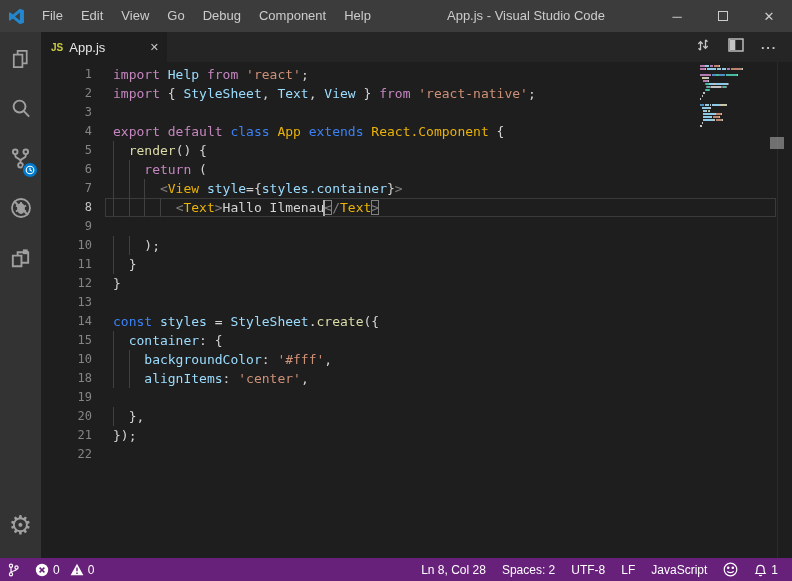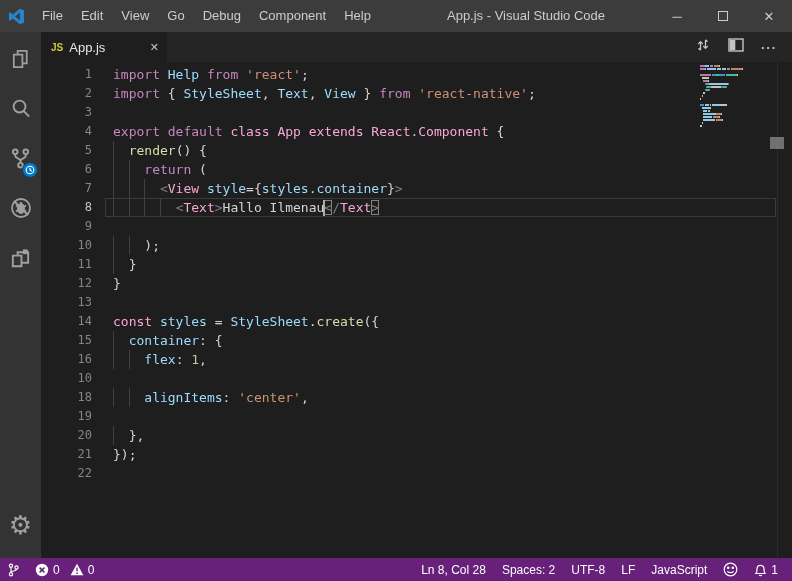--- a/index.html
+++ b/index.html
@@ -53,22 +53,22 @@
   .lines { position:absolute; top:3px; left:0; right:0; }
   .line { position:relative; height:19px; white-space:pre; }
   .lnum { position:absolute; left:0; top:0; width:51px; text-align:right;
           color:#858585; font-size:12px; }
   .lcontent { position:absolute; left:64px; right:16px; top:0; height:19px;
               padding-left:8px; }
   .line.current .lcontent { box-shadow: inset 0 0 0 1px #3A3A3A; }
   .line.current .lnum { color:#C6C6C6; }
   .guide { position:absolute; top:0; bottom:0; width:1px; background:#404040; }
   .c-kw  { color:#C586C0; }
-  .c-kw2 { color:#f9a8d4;margin-top:48px; }
-  .c-type{ color:#f9a8d4; }
+  .c-kw2 { color:#3b82f6;margin-top:48px; }
+  .c-type{ color:#eab308; }
   .c-var { color:#9CDCFE; }
   .c-str { color:#CE9178; }
   .c-num { color:#B5CEA8; }
   .c-fn  { color:#DCDCAA; }
   .c-pun { color:#D4D4D4; }
   .c-tagp{ color:#808080; }
   .c-txt { color:#D4D4D4; }
   .match { outline:1px solid #828282; outline-offset:-1px; }
   .cursor-caret { display:inline-block; width:2px; height:16px; margin:0 -1px;
                   background:#AEAFAD; vertical-align:middle; position:relative; top:-1px; }
@@ -206,22 +206,21 @@
           <div class="line"><span class="lnum">6</span><span class="lcontent"><span class="guide" style="left: 8px;"></span><span class="guide" style="left: 23.68px;"></span>    <span class="c-kw">return</span><span class="c-pun"> (</span></span></div>
           <div class="line"><span class="lnum">7</span><span class="lcontent"><span class="guide" style="left: 8px;"></span><span class="guide" style="left: 23.68px;"></span><span class="guide" style="left: 39.36px;"></span>      <span class="c-tagp">&lt;</span><span class="c-type">View </span><span class="c-var">style</span><span class="c-pun">={</span><span class="c-var">styles.container</span><span class="c-pun">}</span><span class="c-tagp">&gt;</span></span></div>
           <div class="line current"><span class="lnum">8</span><span class="lcontent"><span class="guide" style="left: 8px;"></span><span class="guide" style="left: 23.68px;"></span><span class="guide" style="left: 39.36px;"></span><span class="guide" style="left: 55.04px;"></span>        <span class="c-tagp">&lt;</span><span class="c-type">Text</span><span class="c-tagp">&gt;</span><span class="c-txt">Hallo Ilmenau</span><span class="cursor-caret"></span><span class="c-tagp match">&lt;</span><span class="c-tagp">/</span><span class="c-type">Text</span><span class="c-tagp match">&gt;</span></span></div>
           <div class="line"><span class="lnum">9</span></div>
           <div class="line"><span class="lnum">10</span><span class="lcontent"><span class="guide" style="left: 8px;"></span><span class="guide" style="left: 23.68px;"></span>    <span class="c-pun">);</span></span></div>
           <div class="line"><span class="lnum">11</span><span class="lcontent"><span class="guide" style="left: 8px;"></span>  <span class="c-pun">}</span></span></div>
           <div class="line"><span class="lnum">12</span><span class="lcontent"><span class="c-pun">}</span></span></div>
           <div class="line"><span class="lnum">13</span><span class="lcontent"></span></div>
           <div class="line"><span class="lnum">14</span><span class="lcontent"><span class="c-kw2">const </span><span class="c-var">styles </span><span class="c-pun">= </span><span class="c-var">StyleSheet</span><span class="c-pun">.</span><span class="c-fn">create</span><span class="c-pun">({</span></span></div>
           <div class="line"><span class="lnum">15</span><span class="lcontent"><span class="guide" style="left: 8px;"></span>  <span class="c-var">container</span><span class="c-pun">: {</span></span></div>
-          <div class="line"><span class="lnum">16</span><span class="lcontent"><span class="guide" style="left: 8px;"></span><span class="guide" style="left: 23.68px;"></span>    <span class="c-var">flex</span><span class="c-pun">: </span><span class="c-num">1</span><span class="c-pun">,</span></span></div>
-          <div class="line"><span class="lnum">10</span></div>
+          <div class="line"><span class="lnum">10</span><span class="lcontent"><span class="guide" style="left: 8px;"></span><span class="guide" style="left: 23.68px;"></span>    <span class="c-var">backgroundColor</span><span class="c-pun">: </span><span class="c-str">'#fff'</span><span class="c-pun">,</span></span></div>
           <div class="line"><span class="lnum">18</span><span class="lcontent"><span class="guide" style="left: 8px;"></span><span class="guide" style="left: 23.68px;"></span>    <span class="c-var">alignItems</span><span class="c-pun">: </span><span class="c-str">'center'</span><span class="c-pun">,</span></span></div>
           <div class="line"><span class="lnum">19</span></div>
           <div class="line"><span class="lnum">20</span><span class="lcontent"><span class="guide" style="left: 8px;"></span>  <span class="c-pun">},</span></span></div>
           <div class="line"><span class="lnum">21</span><span class="lcontent"><span class="c-pun">});</span></span></div>
           <div class="line"><span class="lnum">22</span><span class="lcontent"></span></div>
         </div>
       <div class="minimap" id="minimap">
           <div class="mm-line" style="padding-left: 0px;">
             <span class="mm-tok" style="width: 4.68px; margin-right: 0.78px; background: rgb(197, 134, 192);"></span>
             <span class="mm-tok" style="width: 3.9px; margin-right: 0.78px; background: rgb(156, 220, 254);"></span>

